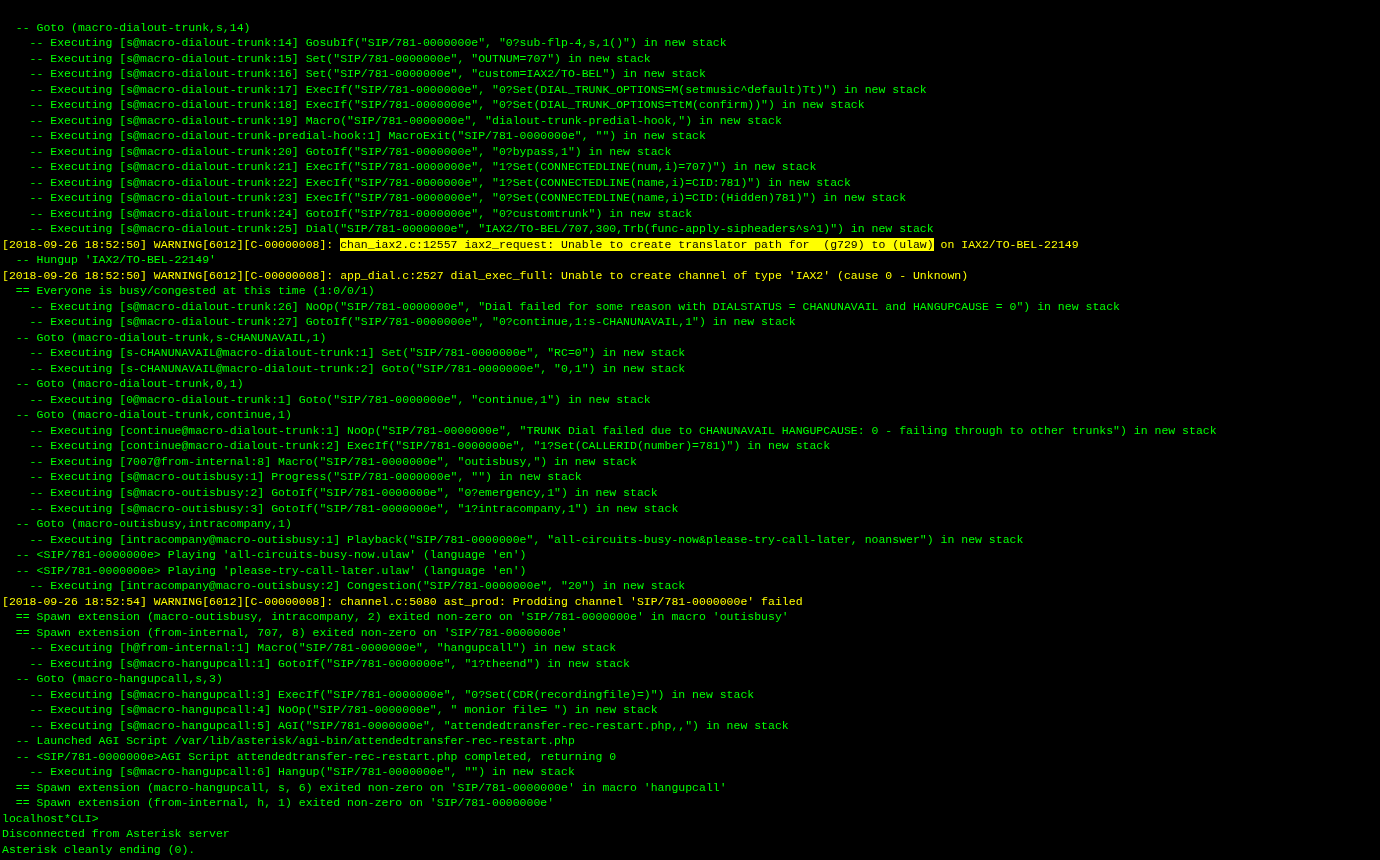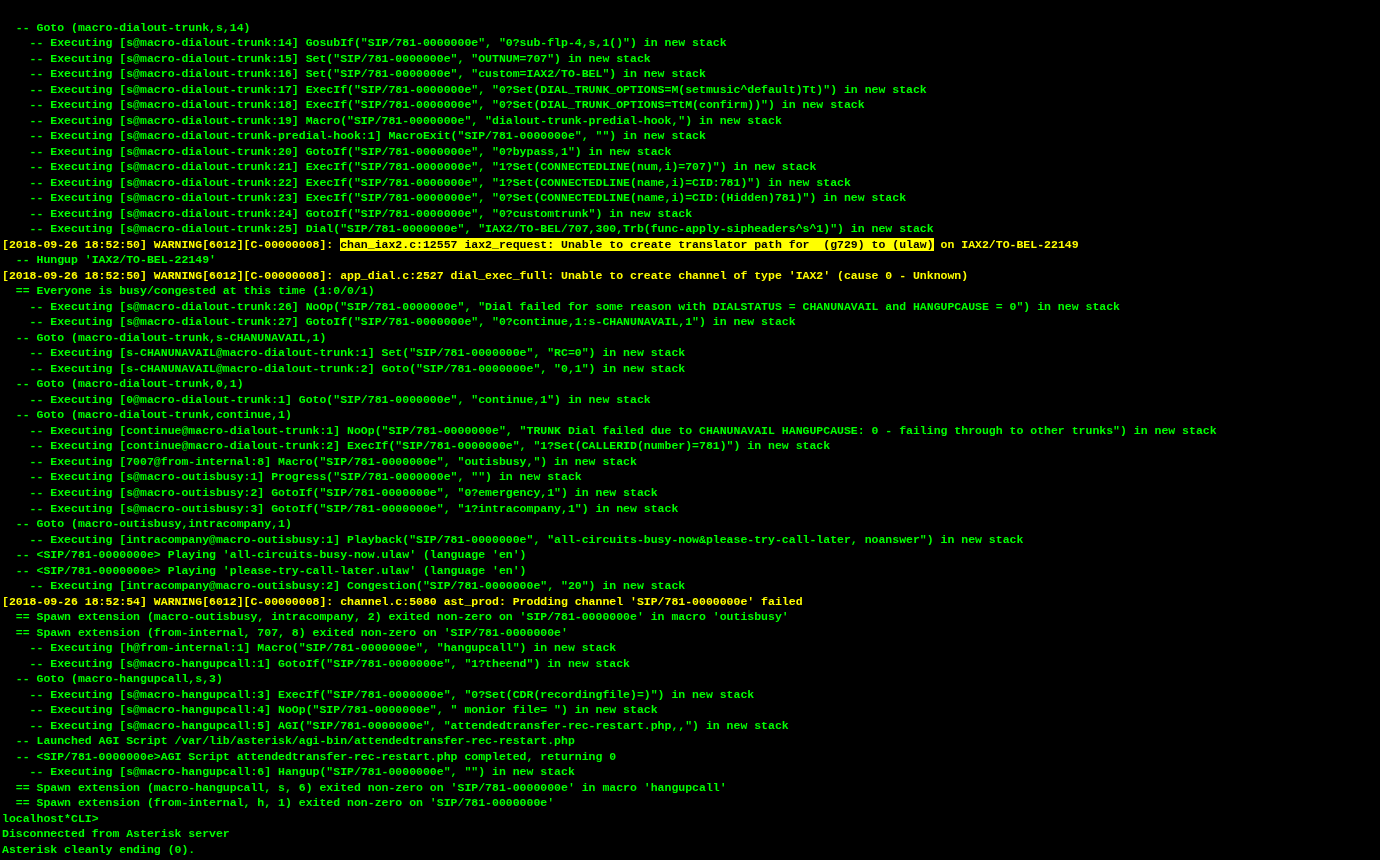--- a/index.html
+++ b/index.html
@@ -18,20 +18,19 @@
       overflow-x: auto;
       padding: 4px 2px;
     }
     .terminal {
       white-space: pre;
       word-wrap: normal;
     }
     .line {
       display: block;
       white-space: pre;
-      font-weight: bold;
     }
   </style>
 </head>
 <body>
 
 <div class="terminal">
 <span class="line" style="color: rgb(0, 255, 0);">  -- Goto (macro-dialout-trunk,s,14)</span><span class="line" style="color: rgb(0, 255, 0);">    -- Executing [s@macro-dialout-trunk:14] GosubIf("SIP/781-0000000e", "0?sub-flp-4,s,1()") in new stack</span><span class="line" style="color: rgb(0, 255, 0);">    -- Executing [s@macro-dialout-trunk:15] Set("SIP/781-0000000e", "OUTNUM=707") in new stack</span><span class="line" style="color: rgb(0, 255, 0);">    -- Executing [s@macro-dialout-trunk:16] Set("SIP/781-0000000e", "custom=IAX2/TO-BEL") in new stack</span><span class="line" style="color: rgb(0, 255, 0);">    -- Executing [s@macro-dialout-trunk:17] ExecIf("SIP/781-0000000e", "0?Set(DIAL_TRUNK_OPTIONS=M(setmusic^default)Tt)") in new stack</span><span class="line" style="color: rgb(0, 255, 0);">    -- Executing [s@macro-dialout-trunk:18] ExecIf("SIP/781-0000000e", "0?Set(DIAL_TRUNK_OPTIONS=TtM(confirm))") in new stack</span><span class="line" style="color: rgb(0, 255, 0);">    -- Executing [s@macro-dialout-trunk:19] Macro("SIP/781-0000000e", "dialout-trunk-predial-hook,") in new stack</span><span class="line" style="color: rgb(0, 255, 0);">    -- Executing [s@macro-dialout-trunk-predial-hook:1] MacroExit("SIP/781-0000000e", "") in new stack</span><span class="line" style="color: rgb(0, 255, 0);">    -- Executing [s@macro-dialout-trunk:20] GotoIf("SIP/781-0000000e", "0?bypass,1") in new stack</span><span class="line" style="color: rgb(0, 255, 0);">    -- Executing [s@macro-dialout-trunk:21] ExecIf("SIP/781-0000000e", "1?Set(CONNECTEDLINE(num,i)=707)") in new stack</span><span class="line" style="color: rgb(0, 255, 0);">    -- Executing [s@macro-dialout-trunk:22] ExecIf("SIP/781-0000000e", "1?Set(CONNECTEDLINE(name,i)=CID:781)") in new stack</span><span class="line" style="color: rgb(0, 255, 0);">    -- Executing [s@macro-dialout-trunk:23] ExecIf("SIP/781-0000000e", "0?Set(CONNECTEDLINE(name,i)=CID:(Hidden)781)") in new stack</span><span class="line" style="color: rgb(0, 255, 0);">    -- Executing [s@macro-dialout-trunk:24] GotoIf("SIP/781-0000000e", "0?customtrunk") in new stack</span><span class="line" style="color: rgb(0, 255, 0);">    -- Executing [s@macro-dialout-trunk:25] Dial("SIP/781-0000000e", "IAX2/TO-BEL/707,300,Trb(func-apply-sipheaders^s^1)") in new stack</span><span class="line"><span style="color: rgb(255, 255, 0);">[2018-09-26 18:52:50] WARNING[6012][C-00000008]: </span><span style="color: rgb(0, 0, 0); background-color: rgb(255, 255, 0);">chan_iax2.c:12557 iax2_request: Unable to create translator path for  (g729) to (ulaw)</span><span style="color: rgb(255, 255, 0);"> on IAX2/TO-BEL-22149</span></span><span class="line" style="color: rgb(0, 255, 0);">  -- Hungup 'IAX2/TO-BEL-22149'</span><span class="line" style="color: rgb(255, 255, 0);">[2018-09-26 18:52:50] WARNING[6012][C-00000008]: app_dial.c:2527 dial_exec_full: Unable to create channel of type 'IAX2' (cause 0 - Unknown)</span><span class="line" style="color: rgb(0, 255, 0);">  == Everyone is busy/congested at this time (1:0/0/1)</span><span class="line" style="color: rgb(0, 255, 0);">    -- Executing [s@macro-dialout-trunk:26] NoOp("SIP/781-0000000e", "Dial failed for some reason with DIALSTATUS = CHANUNAVAIL and HANGUPCAUSE = 0") in new stack</span><span class="line" style="color: rgb(0, 255, 0);">    -- Executing [s@macro-dialout-trunk:27] GotoIf("SIP/781-0000000e", "0?continue,1:s-CHANUNAVAIL,1") in new stack</span><span class="line" style="color: rgb(0, 255, 0);">  -- Goto (macro-dialout-trunk,s-CHANUNAVAIL,1)</span><span class="line" style="color: rgb(0, 255, 0);">    -- Executing [s-CHANUNAVAIL@macro-dialout-trunk:1] Set("SIP/781-0000000e", "RC=0") in new stack</span><span class="line" style="color: rgb(0, 255, 0);">    -- Executing [s-CHANUNAVAIL@macro-dialout-trunk:2] Goto("SIP/781-0000000e", "0,1") in new stack</span><span class="line" style="color: rgb(0, 255, 0);">  -- Goto (macro-dialout-trunk,0,1)</span><span class="line" style="color: rgb(0, 255, 0);">    -- Executing [0@macro-dialout-trunk:1] Goto("SIP/781-0000000e", "continue,1") in new stack</span><span class="line" style="color: rgb(0, 255, 0);">  -- Goto (macro-dialout-trunk,continue,1)</span><span class="line" style="color: rgb(0, 255, 0);">    -- Executing [continue@macro-dialout-trunk:1] NoOp("SIP/781-0000000e", "TRUNK Dial failed due to CHANUNAVAIL HANGUPCAUSE: 0 - failing through to other trunks") in new stack</span><span class="line" style="color: rgb(0, 255, 0);">    -- Executing [continue@macro-dialout-trunk:2] ExecIf("SIP/781-0000000e", "1?Set(CALLERID(number)=781)") in new stack</span><span class="line" style="color: rgb(0, 255, 0);">    -- Executing [7007@from-internal:8] Macro("SIP/781-0000000e", "outisbusy,") in new stack</span><span class="line" style="color: rgb(0, 255, 0);">    -- Executing [s@macro-outisbusy:1] Progress("SIP/781-0000000e", "") in new stack</span><span class="line" style="color: rgb(0, 255, 0);">    -- Executing [s@macro-outisbusy:2] GotoIf("SIP/781-0000000e", "0?emergency,1") in new stack</span><span class="line" style="color: rgb(0, 255, 0);">    -- Executing [s@macro-outisbusy:3] GotoIf("SIP/781-0000000e", "1?intracompany,1") in new stack</span><span class="line" style="color: rgb(0, 255, 0);">  -- Goto (macro-outisbusy,intracompany,1)</span><span class="line" style="color: rgb(0, 255, 0);">    -- Executing [intracompany@macro-outisbusy:1] Playback("SIP/781-0000000e", "all-circuits-busy-now&amp;please-try-call-later, noanswer") in new stack</span><span class="line" style="color: rgb(0, 255, 0);">  -- &lt;SIP/781-0000000e&gt; Playing 'all-circuits-busy-now.ulaw' (language 'en')</span><span class="line" style="color: rgb(0, 255, 0);">  -- &lt;SIP/781-0000000e&gt; Playing 'please-try-call-later.ulaw' (language 'en')</span><span class="line" style="color: rgb(0, 255, 0);">    -- Executing [intracompany@macro-outisbusy:2] Congestion("SIP/781-0000000e", "20") in new stack</span><span class="line" style="color: rgb(255, 255, 0);">[2018-09-26 18:52:54] WARNING[6012][C-00000008]: channel.c:5080 ast_prod: Prodding channel 'SIP/781-0000000e' failed</span><span class="line" style="color: rgb(0, 255, 0);">  == Spawn extension (macro-outisbusy, intracompany, 2) exited non-zero on 'SIP/781-0000000e' in macro 'outisbusy'</span><span class="line" style="color: rgb(0, 255, 0);">  == Spawn extension (from-internal, 707, 8) exited non-zero on 'SIP/781-0000000e'</span><span class="line" style="color: rgb(0, 255, 0);">    -- Executing [h@from-internal:1] Macro("SIP/781-0000000e", "hangupcall") in new stack</span><span class="line" style="color: rgb(0, 255, 0);">    -- Executing [s@macro-hangupcall:1] GotoIf("SIP/781-0000000e", "1?theend") in new stack</span><span class="line" style="color: rgb(0, 255, 0);">  -- Goto (macro-hangupcall,s,3)</span><span class="line" style="color: rgb(0, 255, 0);">    -- Executing [s@macro-hangupcall:3] ExecIf("SIP/781-0000000e", "0?Set(CDR(recordingfile)=)") in new stack</span><span class="line" style="color: rgb(0, 255, 0);">    -- Executing [s@macro-hangupcall:4] NoOp("SIP/781-0000000e", " monior file= ") in new stack</span><span class="line" style="color: rgb(0, 255, 0);">    -- Executing [s@macro-hangupcall:5] AGI("SIP/781-0000000e", "attendedtransfer-rec-restart.php,,") in new stack</span><span class="line" style="color: rgb(0, 255, 0);">  -- Launched AGI Script /var/lib/asterisk/agi-bin/attendedtransfer-rec-restart.php</span><span class="line" style="color: rgb(0, 255, 0);">  -- &lt;SIP/781-0000000e&gt;AGI Script attendedtransfer-rec-restart.php completed, returning 0</span><span class="line" style="color: rgb(0, 255, 0);">    -- Executing [s@macro-hangupcall:6] Hangup("SIP/781-0000000e", "") in new stack</span><span class="line" style="color: rgb(0, 255, 0);">  == Spawn extension (macro-hangupcall, s, 6) exited non-zero on 'SIP/781-0000000e' in macro 'hangupcall'</span><span class="line" style="color: rgb(0, 255, 0);">  == Spawn extension (from-internal, h, 1) exited non-zero on 'SIP/781-0000000e'</span><span class="line" style="color: rgb(0, 255, 0);">localhost*CLI&gt; </span><span class="line" style="color: rgb(0, 255, 0);">Disconnected from Asterisk server</span><span class="line" style="color: rgb(0, 255, 0);">Asterisk cleanly ending (0).</span><span class="line" style="color: rgb(0, 255, 0);">Executing last minute cleanups</span></div>
 
 </body></html>

